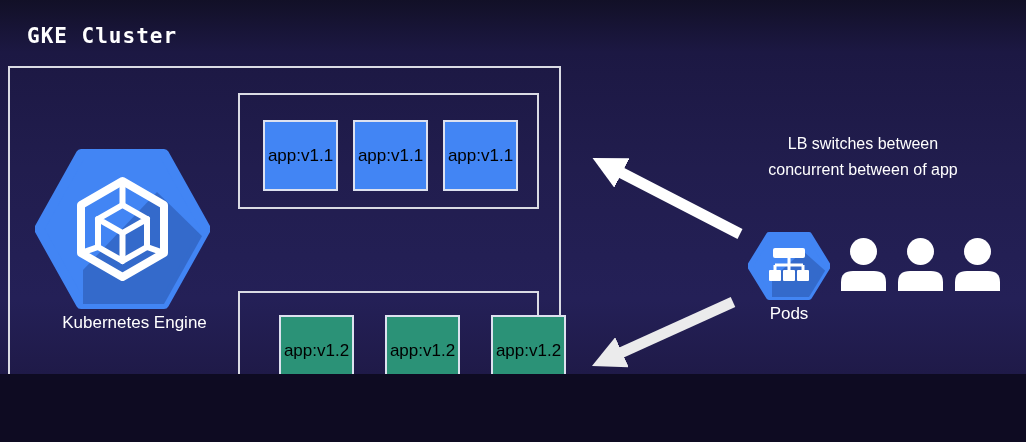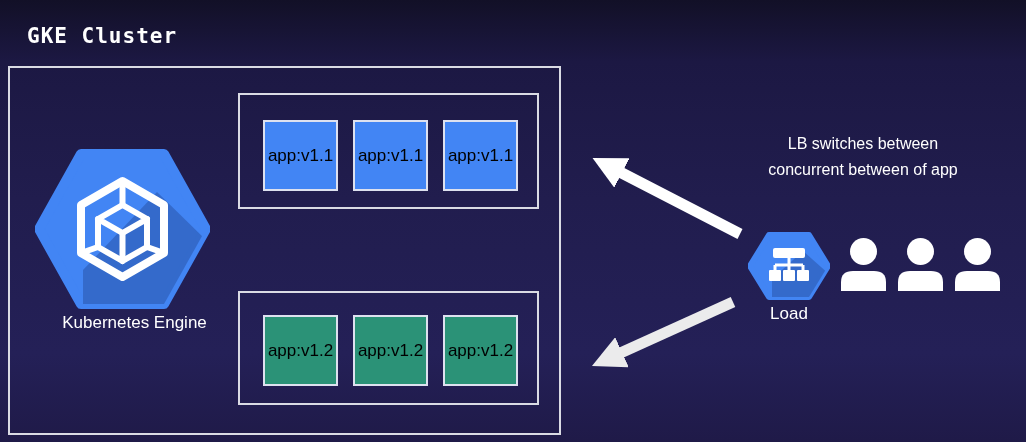--- a/index.html
+++ b/index.html
@@ -1,17 +1,17 @@
 <!DOCTYPE html>
 <html style="--pod-blue: #4285f4; --pod-green: #2b9277; --pod-border: #dde1ef; --hex-blue: #4285f4; --box-border: #dadbe4; --arrow-top: #ffffff; --arrow-bottom: #ebebec; --text-white: #ffffff;"><head>
 <meta charset="utf-8">
 <style>
   html,body { margin:0; padding:0; background:#0e0b22; }
   .canvas {
-    position:relative; width:1026px; height:442px; overflow:hidden;
+    position:relative; width:1026px; height:374px; overflow:hidden;
     background:linear-gradient(180deg,#121027 0%,#1c1843 14%,#211d4e 45%,#242057 80%,#1f1a48 100%);
     color:#fff;
     font-family:"Liberation Sans",sans-serif;
   }
   .title {
     position:absolute; left:27px; top:24px;
     font-family:"DejaVu Sans Mono",monospace; font-weight:bold;
     font-size:21px; letter-spacing:1px; color:var(--text-white,#fff);
   }
   .cluster-box {
@@ -30,21 +30,21 @@
   }
   .pods-box.v1 { top:25px; height:116px; padding-top:25px; }
   .pods-box.v2 { top:223px; height:114px; padding-top:22px; }
   .pod {
     width:75px; height:71px; box-sizing:border-box;
     border:2px solid var(--pod-border,#dde1ef);
     display:flex; align-items:center; justify-content:center;
     font-size:17px; color:#000000; flex:0 0 auto;
   }
   .pod.blue  { background:var(--pod-blue,#4285f4); }
-  .pod.green { background:var(--pod-green,#2b9277); }
+  .pod.green { background:var(--pod-green,#2b9277);margin-left:16px; }
   .pods-label {
     position:absolute; left:228px; top:171px; width:301px;
     text-align:center; font-size:17px;
   }
   .annotation {
     position:absolute; left:700px; top:131px; width:326px;
     text-align:center; font-size:16px; line-height:26px; color:var(--text-white,#fff);
   }
   .arrows { position:absolute; left:0; top:0; pointer-events:none; }
   .lb-icon { position:absolute; left:748px; top:231px; width:82px; height:70px; }
@@ -139,21 +139,21 @@
       <g stroke="#fff" stroke-width="3" fill="none">
         <line x1="41" y1="27" x2="41" y2="34"></line>
         <line x1="27" y1="34" x2="55" y2="34"></line>
         <line x1="27" y1="34" x2="27" y2="39"></line>
         <line x1="41" y1="34" x2="41" y2="39"></line>
         <line x1="55" y1="34" x2="55" y2="39"></line>
       </g>
     </svg>
   </div>
   <div class="lb-label">
-    <div>Load</div>
+    <div>Pods</div>
   </div>
 
   <div class="users">
     <span class="user-icon">
       <svg viewBox="0 0 47 53">
           <g fill="#fff">
             <circle cx="23.5" cy="13.5" r="13.5"></circle>
             <path d="M1,53 V44 Q1,33 13,33 H34 Q46,33 46,44 V53 Z"></path>
           </g>
         </svg>

